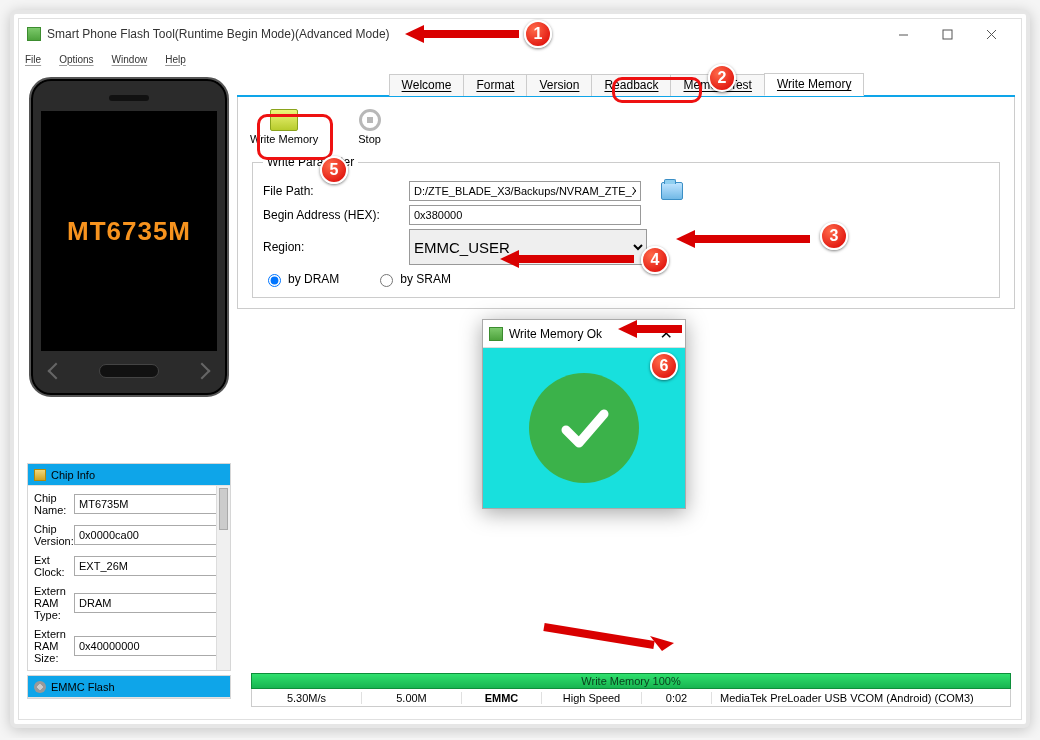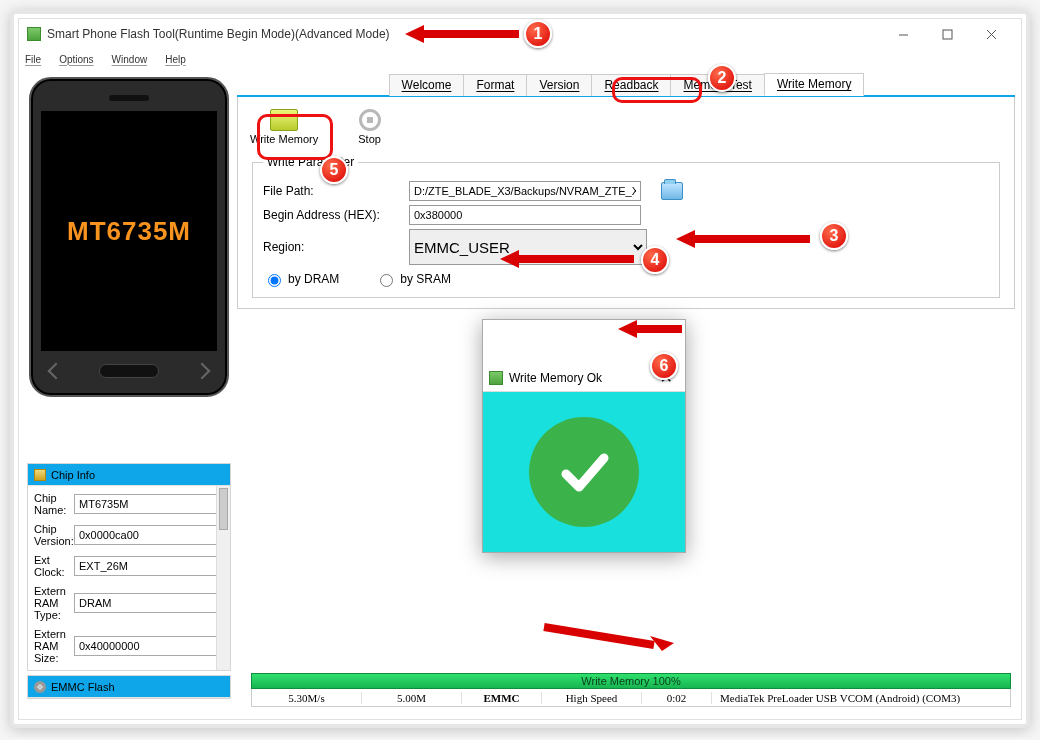--- a/index.html
+++ b/index.html
@@ -54,32 +54,32 @@
   .fr label { width: 130px; font-size: 12px; }
   .fr input[type=text] { width: 232px; height: 20px; font-size: 11px; padding: 1px 4px; border: 1px solid #999; }
   .fr select { width: 238px; height: 36px; font-size: 15px; border: 1px solid #999; }
   .foldericon { width: 22px; height: 18px; background: linear-gradient(#bfe4ff,#71b9e6); border: 1px solid #3b8fc6; border-radius: 2px; margin-left: 4px; position: relative; }
   .foldericon::before { content: ""; position: absolute; top: -4px; left: 2px; width: 10px; height: 4px; background: #8fcff0; border: 1px solid #3b8fc6; border-bottom: none; border-radius: 2px 2px 0 0; }
   .radiorow { display: flex; gap: 36px; margin-top: 6px; font-size: 12px; align-items: center; }
   .radiorow label { display: flex; align-items: center; gap: 4px; }
 
   
   .popup { position: absolute; left: 463px; top: 300px; width: 204px; background: #fff; border: 1px solid #aaa; box-shadow: 0 4px 20px rgba(0,0,0,0.35); z-index: 30; }
-  .popup .ptitle { height: 28px; display: flex; align-items: center; padding: 12px 6px; font-size: 12px; border-bottom: 1px solid #ddd; margin-top: 44px; }
+  .popup .ptitle { height: 28px; display: flex; align-items: center; padding: 12px 6px; font-size: 12px; border-bottom: 1px solid #ddd; }
   .popup .ptitle .pico { width: 14px; height: 14px; background: linear-gradient(#7cc96b,#4ea33d); border: 1px solid #3c8c2f; margin-right: 6px; }
   .popup .ptitle .px { margin-left: auto; font-size: 16px; padding: 0 6px; }
   .popup .pbody { background: #18e0dd; height: 160px; display: flex; align-items: center; justify-content: center; }
   .check { width: 110px; height: 110px; border-radius: 50%; background: #3bb24a; display: flex; align-items: center; justify-content: center; }
   .check svg { width: 64px; height: 64px; }
 
   
   .statusbar { position: absolute; bottom: 12px; left: 232px; right: 10px; }
   .progress { height: 16px; background: linear-gradient(#2fe06d,#17b551); border: 1px solid #0d8e3a; color: #0a3d1c; font-size: 11px; text-align: center; line-height: 14px; }
   .statrow { display: flex; font-size: 11px; border: 1px solid #ccc; border-top: none; height: 18px; align-items: center; }
-  .statrow div { padding: 0 8px; border-right: 1px solid #e0e0e0; white-space: nowrap; text-align: center; font-family: Liberation Serif, serif; }
+  .statrow div { padding: 0 8px; border-right: 1px solid #e0e0e0; white-space: nowrap; text-align: center; }
   .statrow .w1{width:110px} .statrow .w2{width:100px} .statrow .w3{width:80px;font-weight:bold} .statrow .w4{width:100px} .statrow .w5{width:70px} .statrow .w6{flex:1;border-right:none;text-align:left}
 
   
   .callout { position: absolute; width: 28px; height: 28px; border-radius: 50%; background: radial-gradient(circle at 35% 30%, #ff6a4a, #d90000); border: 2px solid #fff; color: #fff; font-weight: bold; font-size: 16px; display: flex; align-items: center; justify-content: center; z-index: 50; box-shadow: 0 1px 3px rgba(0,0,0,.5); }
   .arrow { position: absolute; z-index: 45; }
   .arrow line { stroke: #d90000; stroke-width: 8; }
   .arrow polygon { fill: #d90000; }
   .hlring { position: absolute; border: 3px solid #e11; border-radius: 10px; z-index: 40; pointer-events: none; }
 </style>
 </head>

